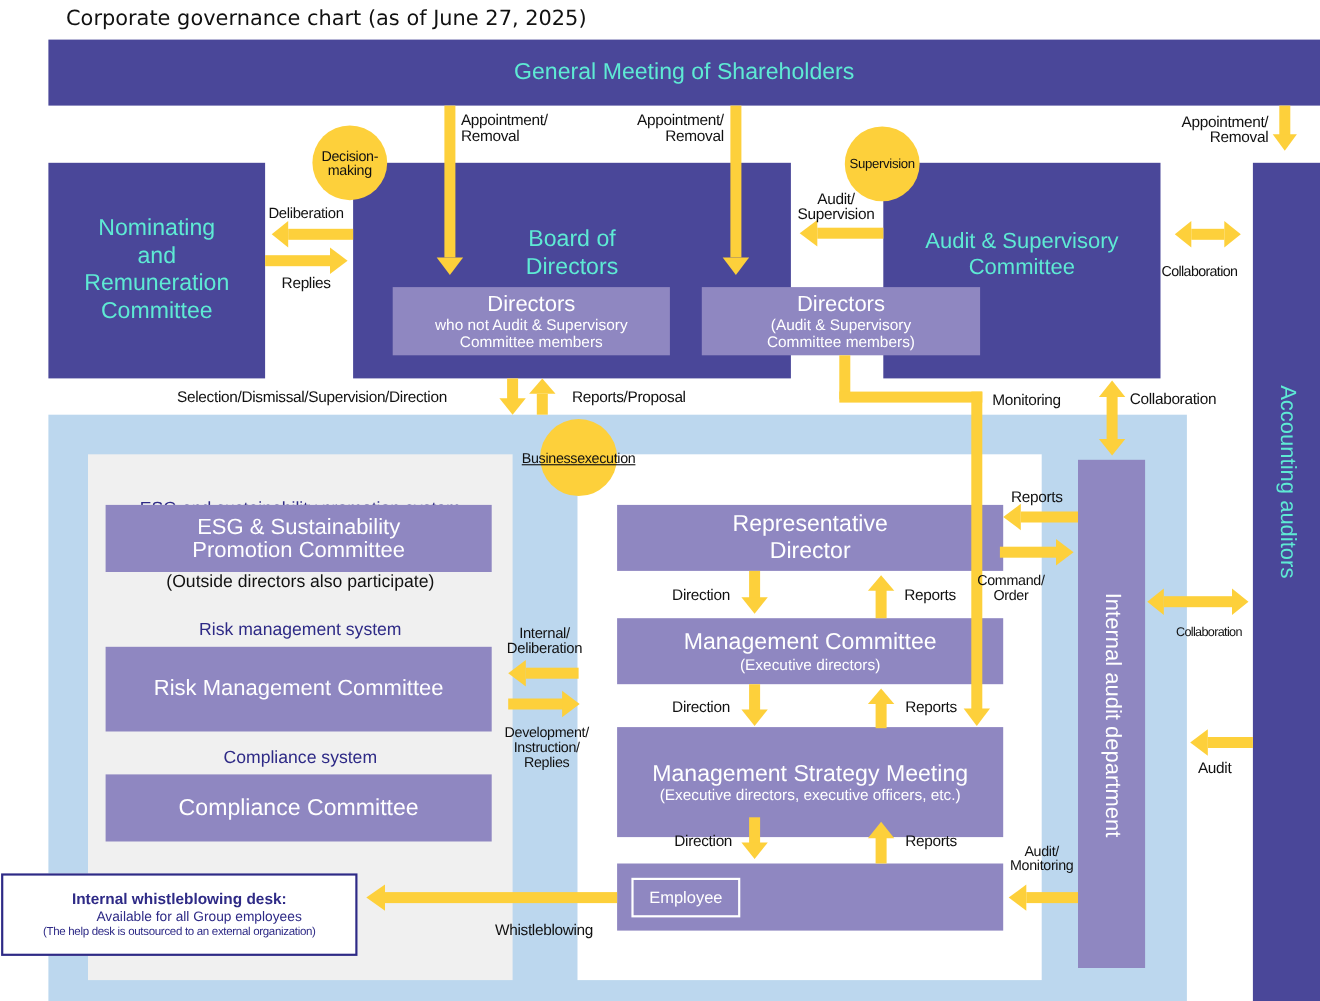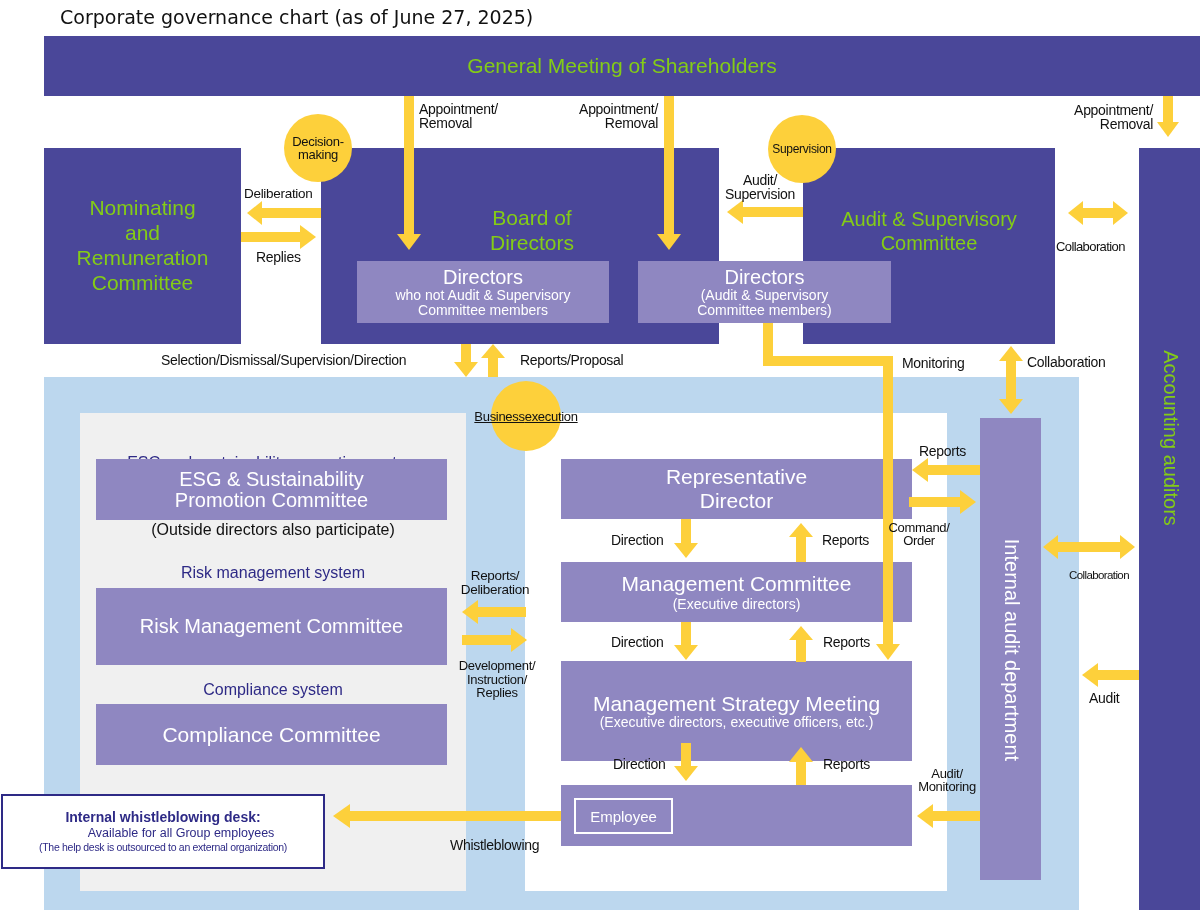--- a/index.html
+++ b/index.html
@@ -1,19 +1,19 @@
 <!DOCTYPE html>
 <html><head>
 <meta charset="utf-8">
 <style>
   * { box-sizing: border-box; margin: 0; padding: 0; }
   body { width: 1200px; height: 910px; background: #ffffff; position: relative; overflow: hidden;
          font-family: "Liberation Sans", sans-serif; color: #111; }
   .abs { position: absolute; }
-  .dark { background: #4a4799; color: #84cc16; }
+  .dark { background: #4a4799; color: #5eead4; }
   .mid { background: #8f87c1; color: #fff; }
   .center { display: flex; flex-direction: column; align-items: center; justify-content: center; text-align: center; }
   .lbl { position: absolute; font-size: 14px; color: #111; line-height: 1.0; letter-spacing: -0.3px; }
   .lbl.r { text-align: right; }
   .lbl.c { text-align: center; }
   .circle { position: absolute; border-radius: 50%; background: #fdd03b; color: #111;
             display: flex; align-items: center; justify-content: center; text-align: center;
             font-size: 13px; line-height: 1.0; letter-spacing: -0.3px; }
   .sys { position: absolute; color: #2e2a86; font-size: 16px; text-align: center; }
   svg.arrows { position: absolute; left: 0; top: 0; }
@@ -34,21 +34,21 @@
 </div>
 
 <div class="abs dark center" style="left:44px; top:148px; width:197px; height:196px; font-size:21px; line-height:1.18;">
   <span>Nominating</span>
   <span>and</span>
   <span>Remuneration</span>
   <span>Committee</span>
 </div>
 
 <div class="abs dark" style="left:321px; top:148px; width:398px; height:196px;">
-  <div class="abs center" style="left:0; top:58px; width:398px; font-size:21px; line-height:1.18;margin-left:12px;">
+  <div class="abs center" style="left:0; top:58px; width:398px; font-size:21px; line-height:1.18;">
     <span>Board of</span>
     <span>Directors</span>
   </div>
 </div>
 <div class="abs mid center" style="left:357px; top:261px; width:252px; height:62px; line-height:1.05;">
   <span style="font-size:20px;">Directors</span>
   <span style="font-size:14px;">who not Audit &amp; Supervisory</span>
   <span style="font-size:14px;">Committee members</span>
 </div>
 
@@ -231,21 +231,21 @@
 </div>
 <div class="lbl" style="left:1069px; top:570px; font-size:11.5px; letter-spacing:-0.6px;">Collaboration</div>
 <div class="lbl" style="left:1089px; top:691px;">Audit</div>
 <div class="lbl" style="left:611px; top:533px;">Direction</div>
 <div class="lbl" style="left:822px; top:533px;">Reports</div>
 <div class="lbl" style="left:611px; top:635px;">Direction</div>
 <div class="lbl" style="left:823px; top:635px;">Reports</div>
 <div class="lbl" style="left:613px; top:757px;">Direction</div>
 <div class="lbl" style="left:823px; top:757px;">Reports</div>
 <div class="lbl c" style="left:448px; top:569px; width:94px; font-size:13.5px;">
-  <div>Reports/</div>
+  <div>Internal/</div>
     <div>Deliberation</div>
 </div>
 <div class="lbl c" style="left:446px; top:659px; width:102px; font-size:13px; line-height:1.05;">
   <div>Development/</div>
     <div>Instruction/</div>
     <div>Replies</div>
 </div>
 <div class="lbl c" style="left:912px; top:767px; width:70px; font-size:13px;">
   <div>Audit/</div>
     <div>Monitoring</div>

